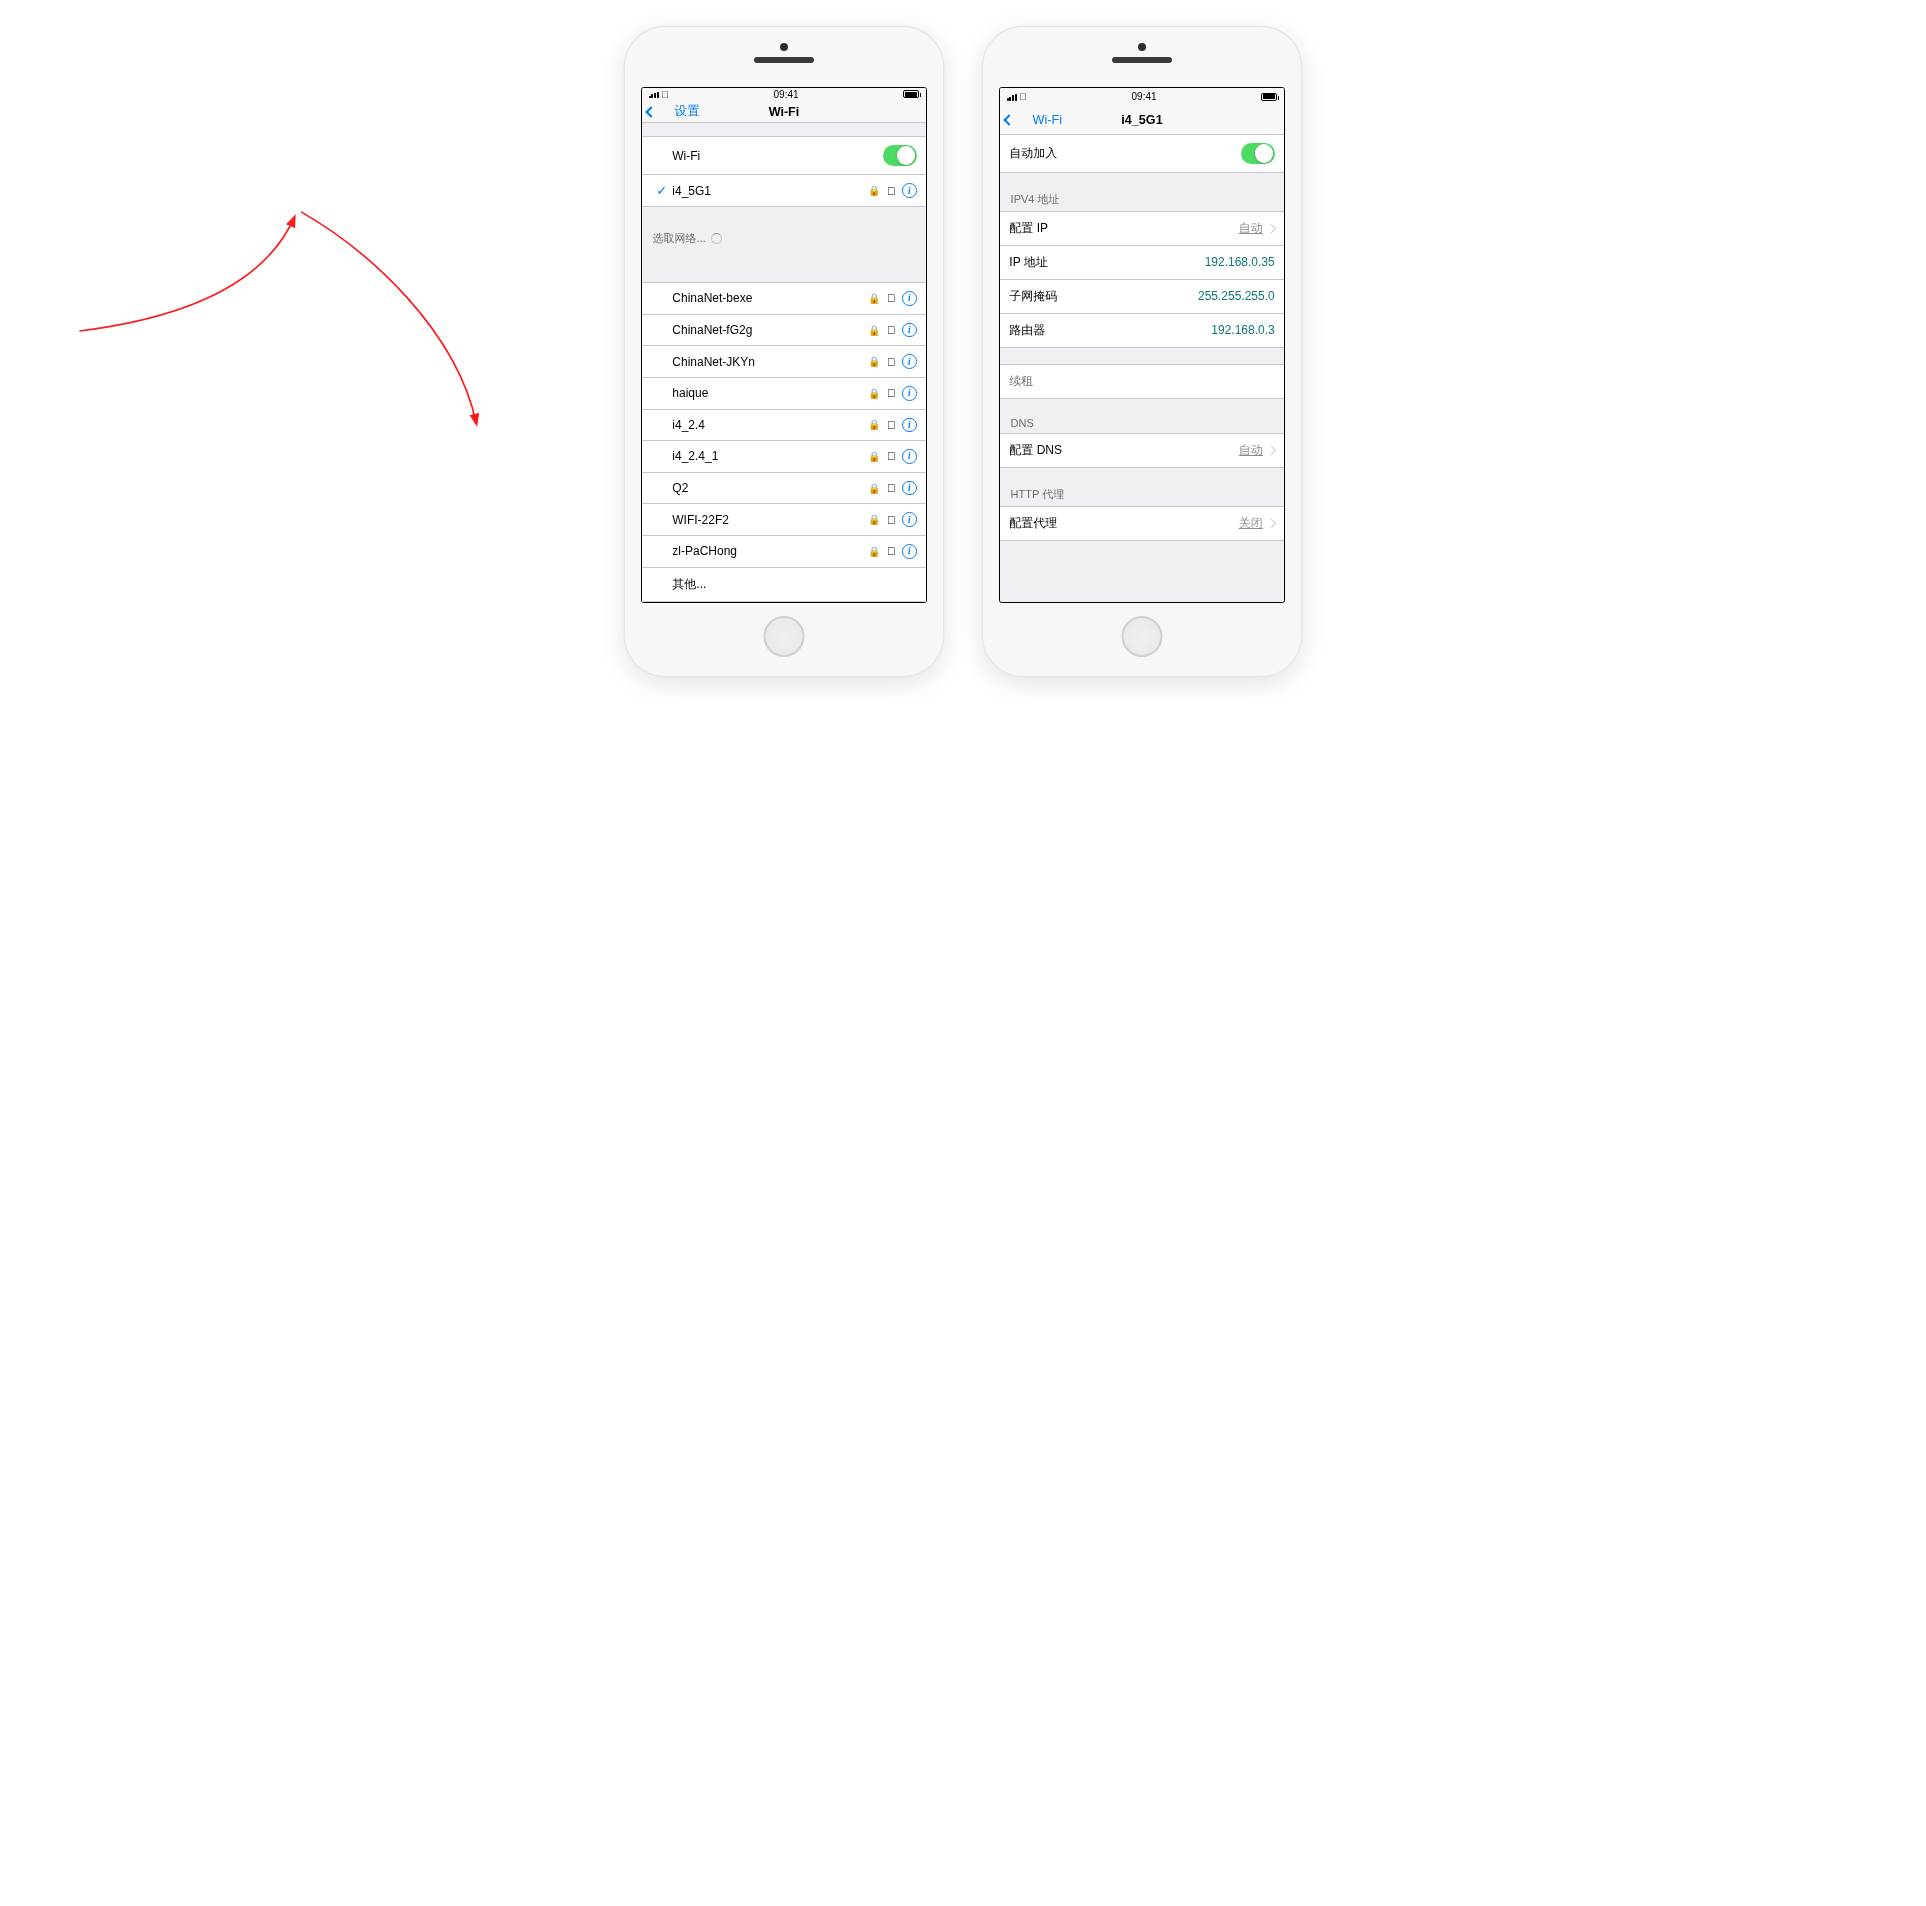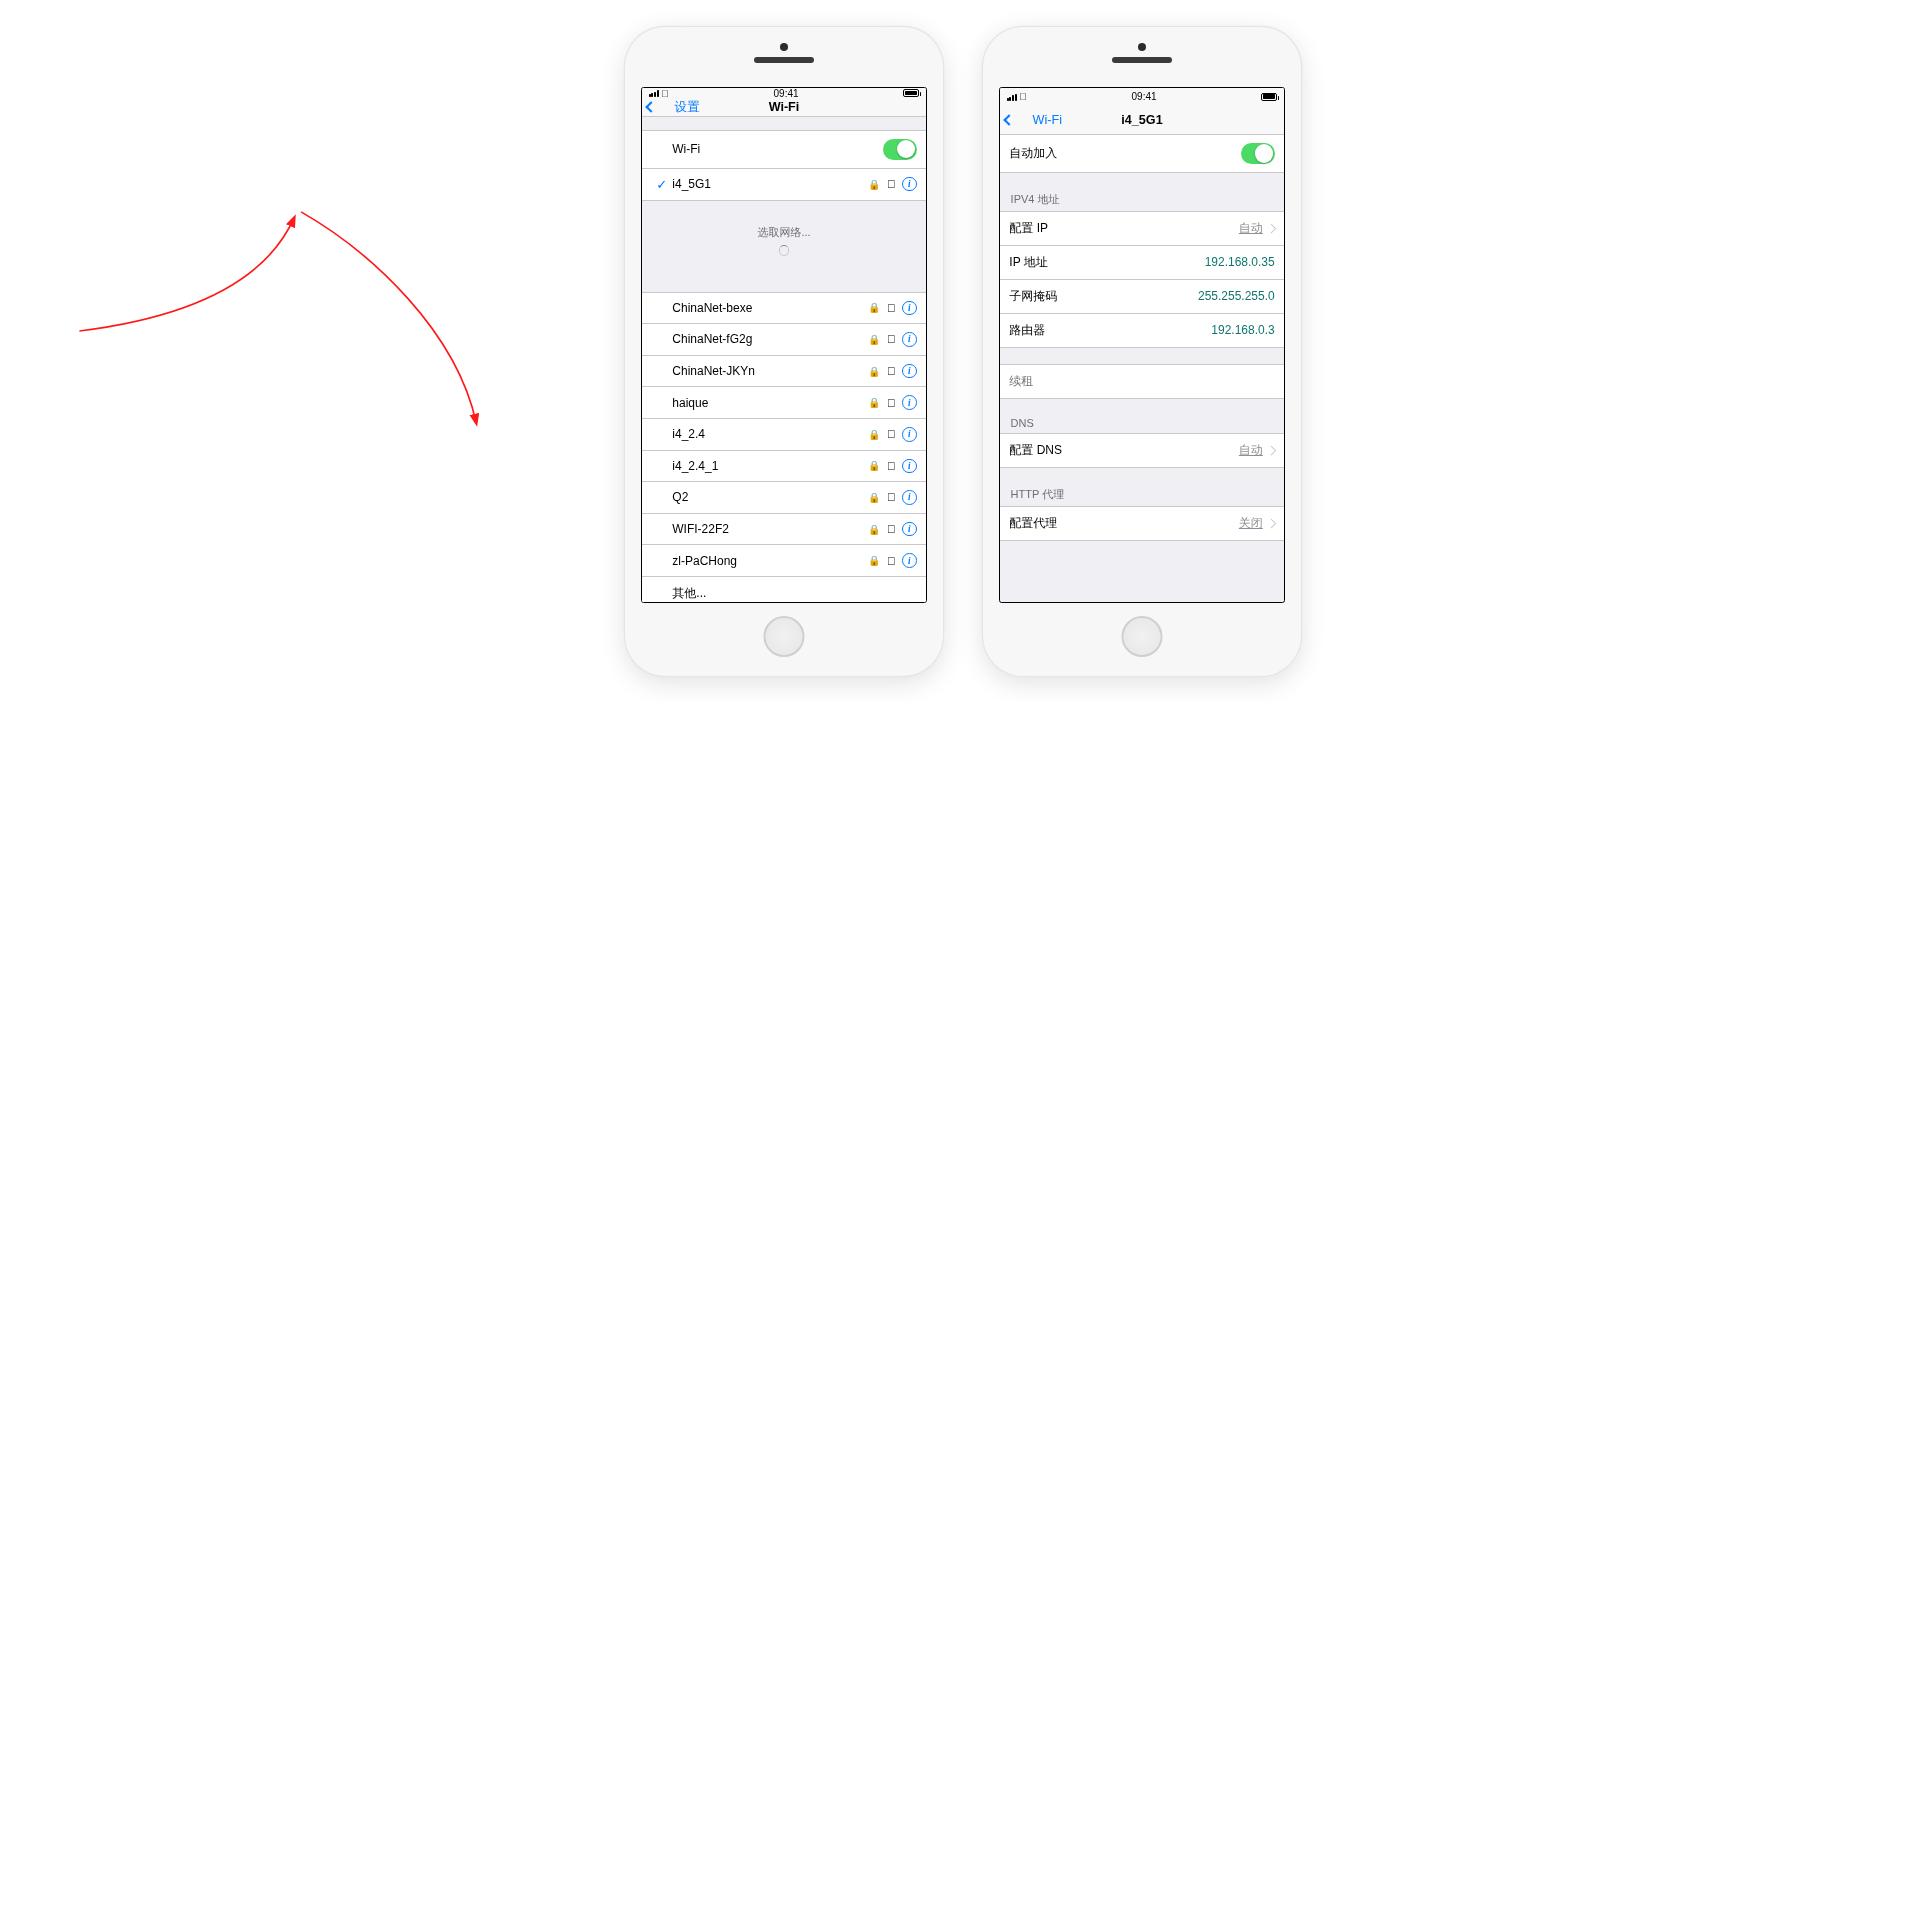--- a/index.html
+++ b/index.html
@@ -178,21 +178,21 @@
           </span>
         <span class="label">i4_5G1</span>
         <span class="right">
           <span class="lock">🔒</span>
           <span class="wifi-ic">􀙇</span>
           <span class="info">i</span>
         </span>
       </div>
     </div>
 
-    <div class="group-header" style="margin-top:20px;flex-direction:column;">
+    <div class="group-header" style="margin-top:20px;">
       <span>选取网络...</span>
       <span class="spinner"></span>
     </div>
     <div id="net-list">
         <div class="cell" style="border-top: 0.7px solid rgb(200, 199, 204); margin-top: 32px;">
           <span class="indent"></span>
           <span class="label">ChinaNet-bexe</span>
           <span class="right">
             <span class="lock">🔒</span>
             <span class="wifi-ic">􀙇</span>

